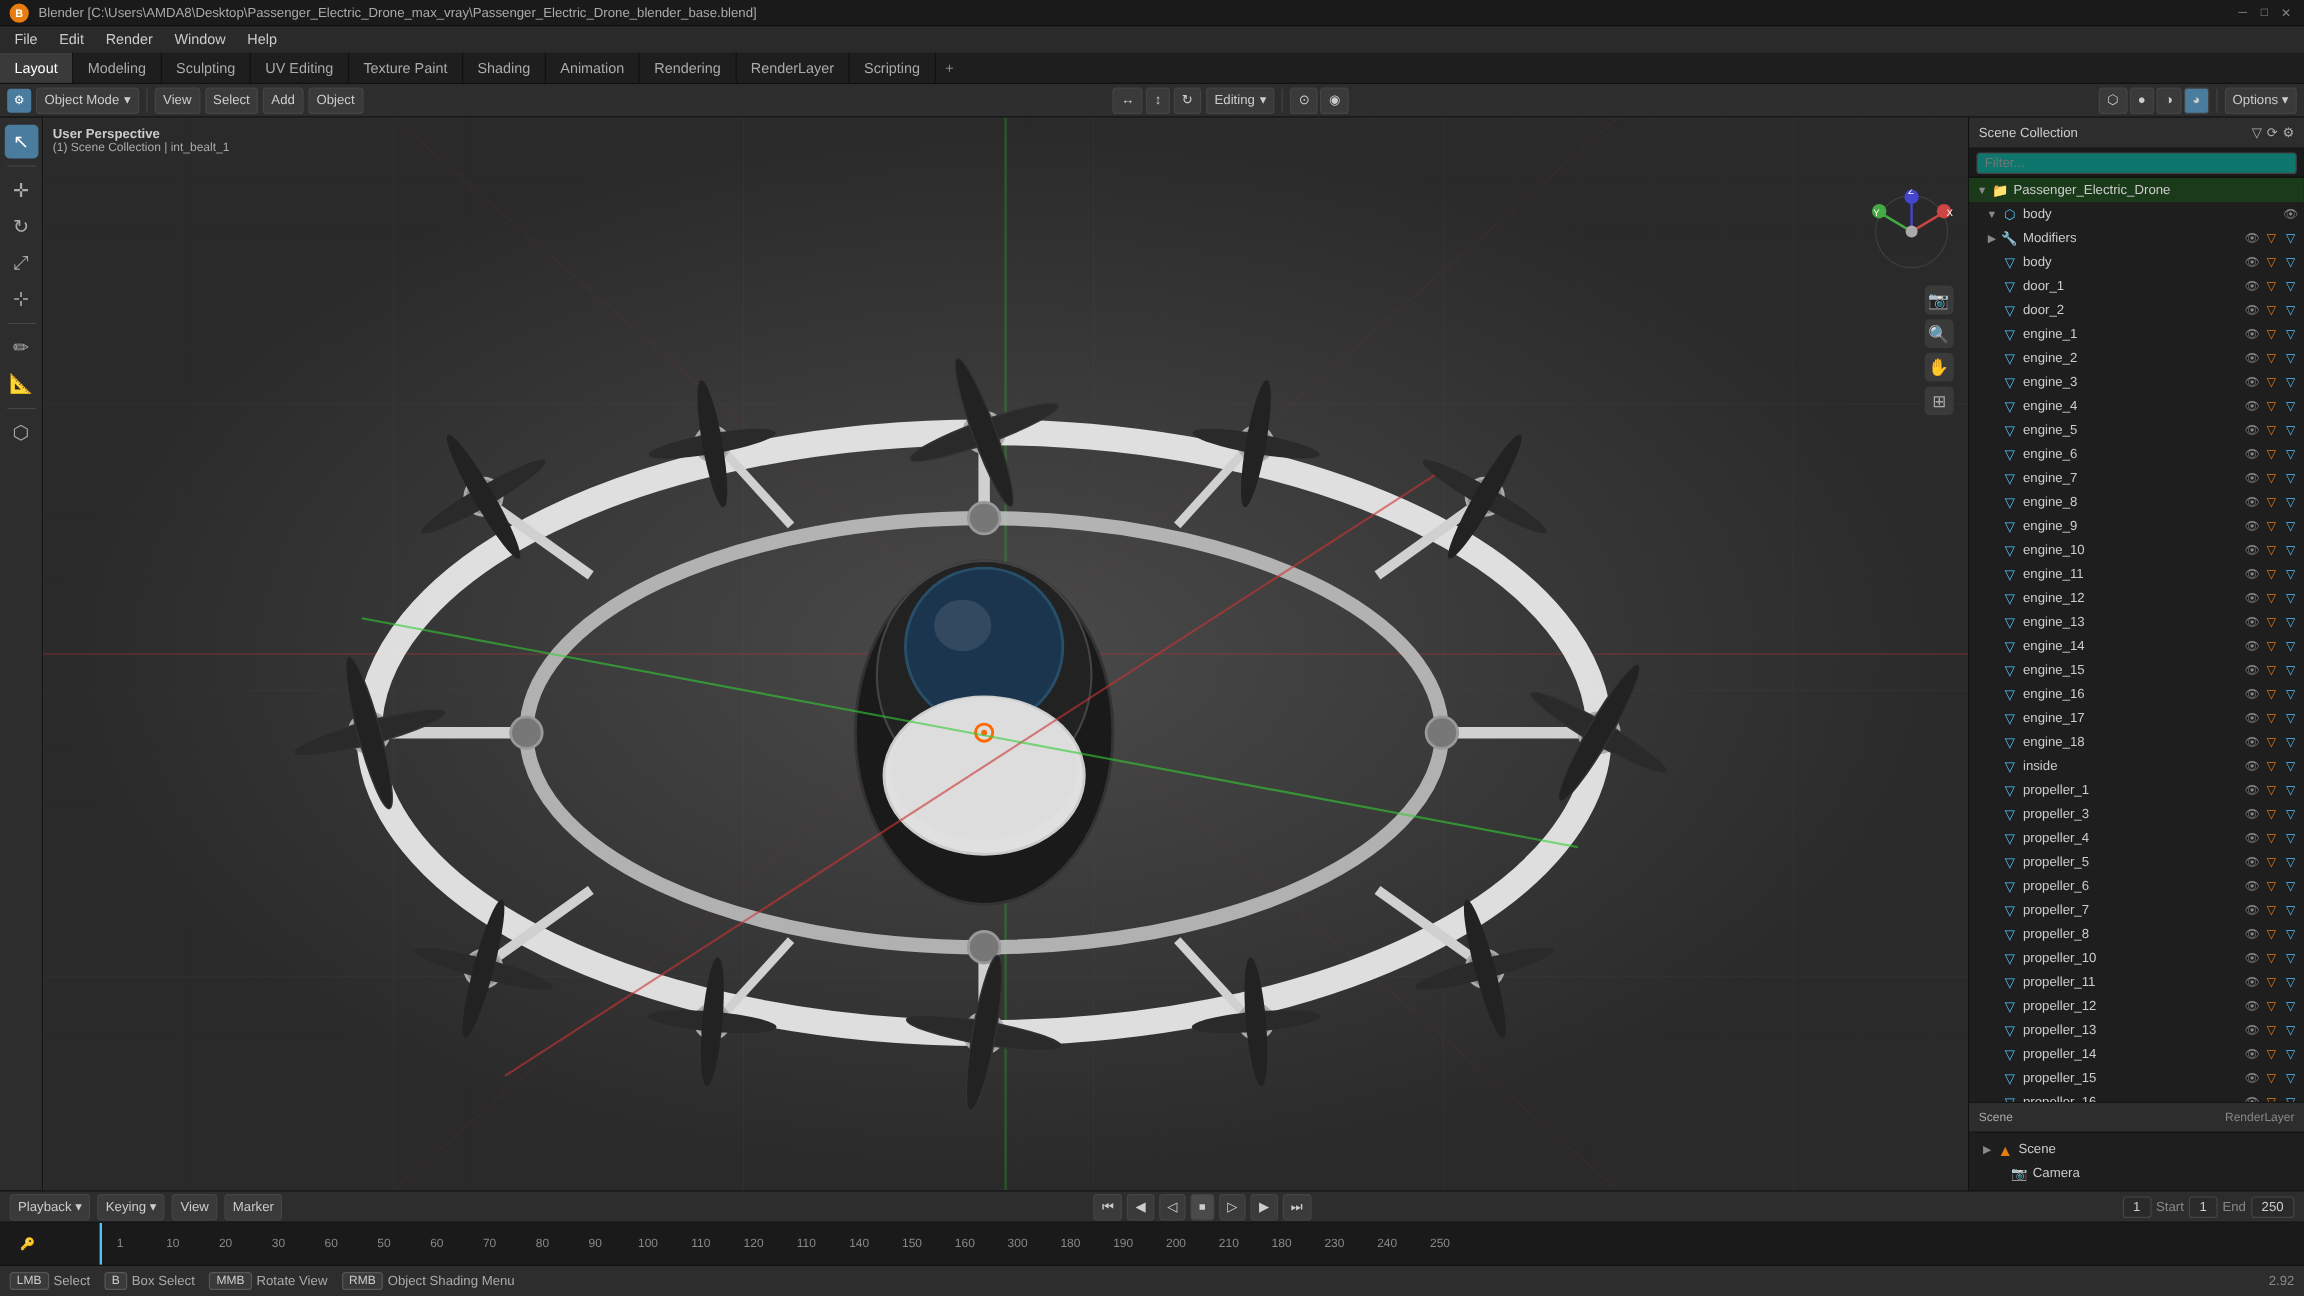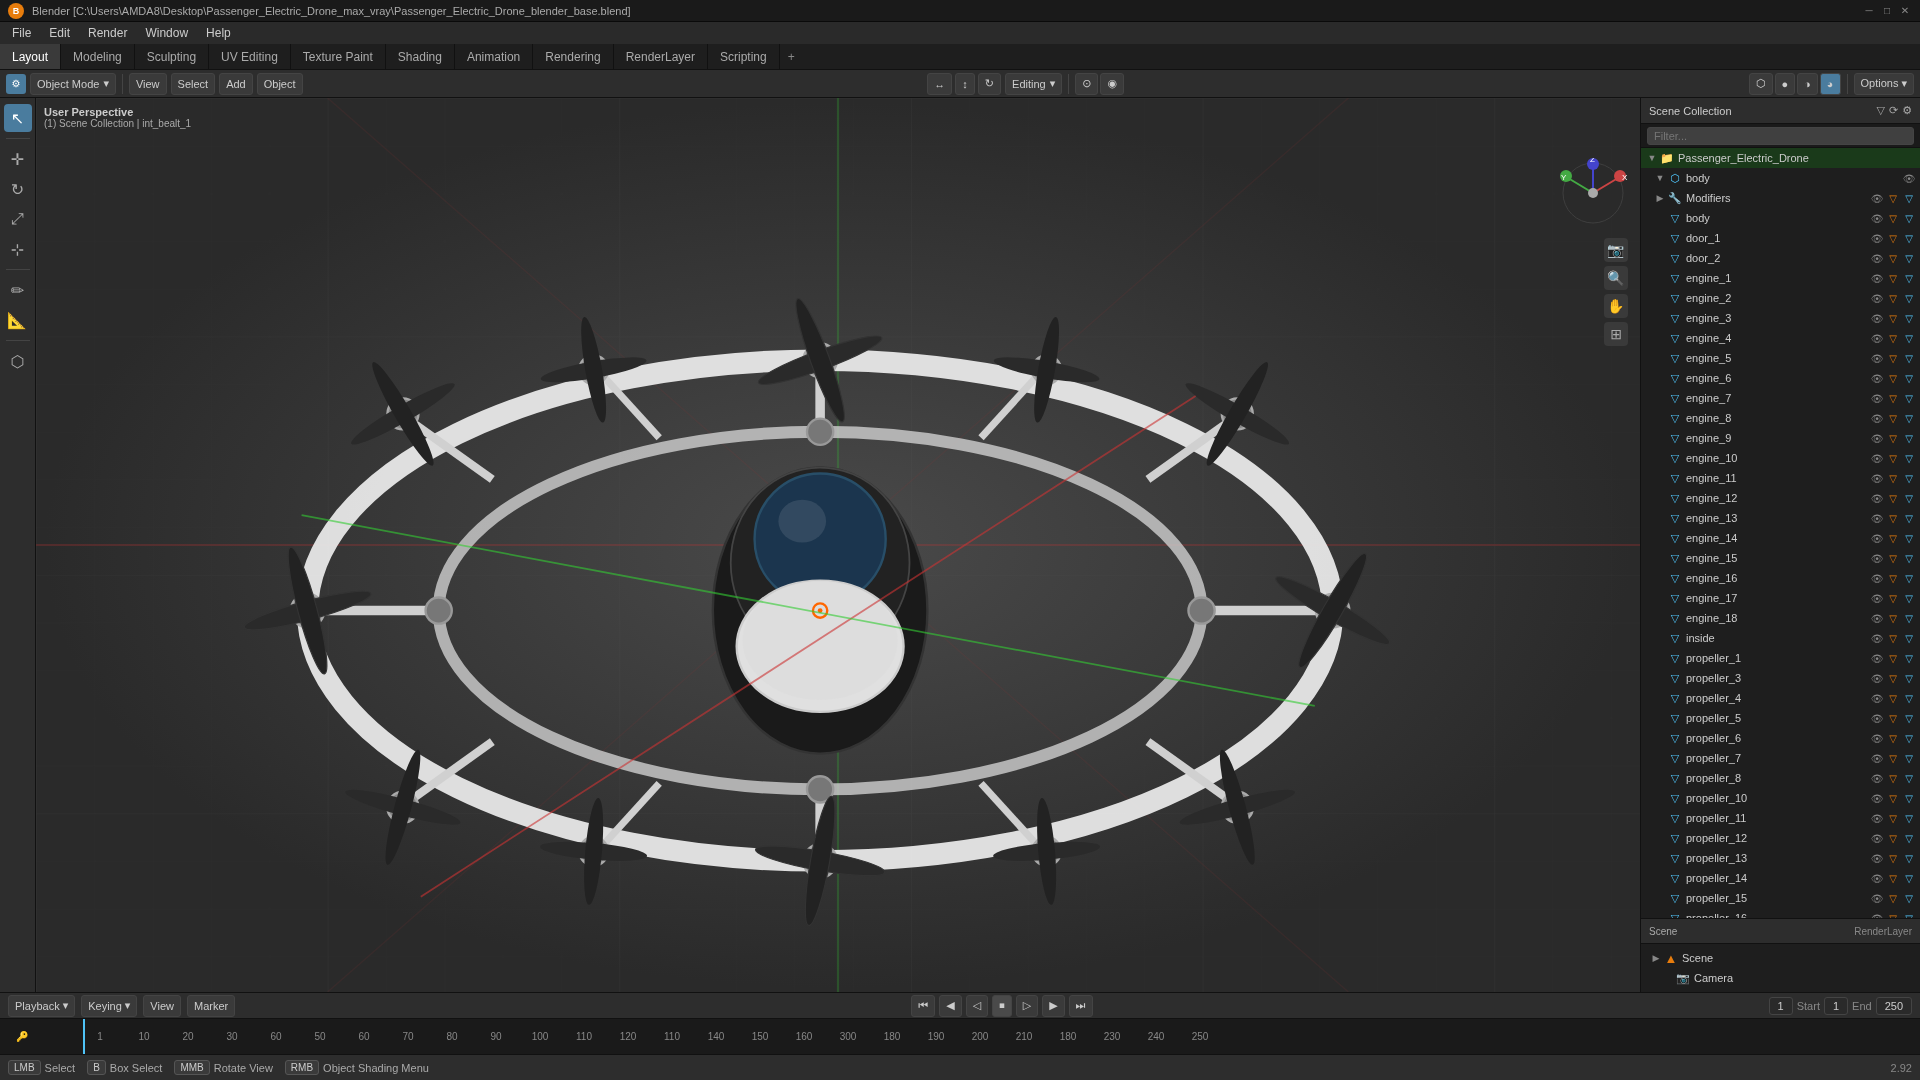--- a/index.html
+++ b/index.html
@@ -404,21 +404,21 @@
     
     #outliner-search {
       height: 24px;
       background: #1a1a1a;
       border-bottom: 1px solid #111;
       display: flex;
       align-items: center;
       padding: 0 6px;
     }
     #outliner-search input {
-      background: #404040;
+      background: #0f766e;
       border: 1px solid #444;
       border-radius: 3px;
       color: #ccc;
       font-size: 11px;
       padding: 2px 6px;
       width: 100%;
       outline: none;
     }
   </style>
 </head>

